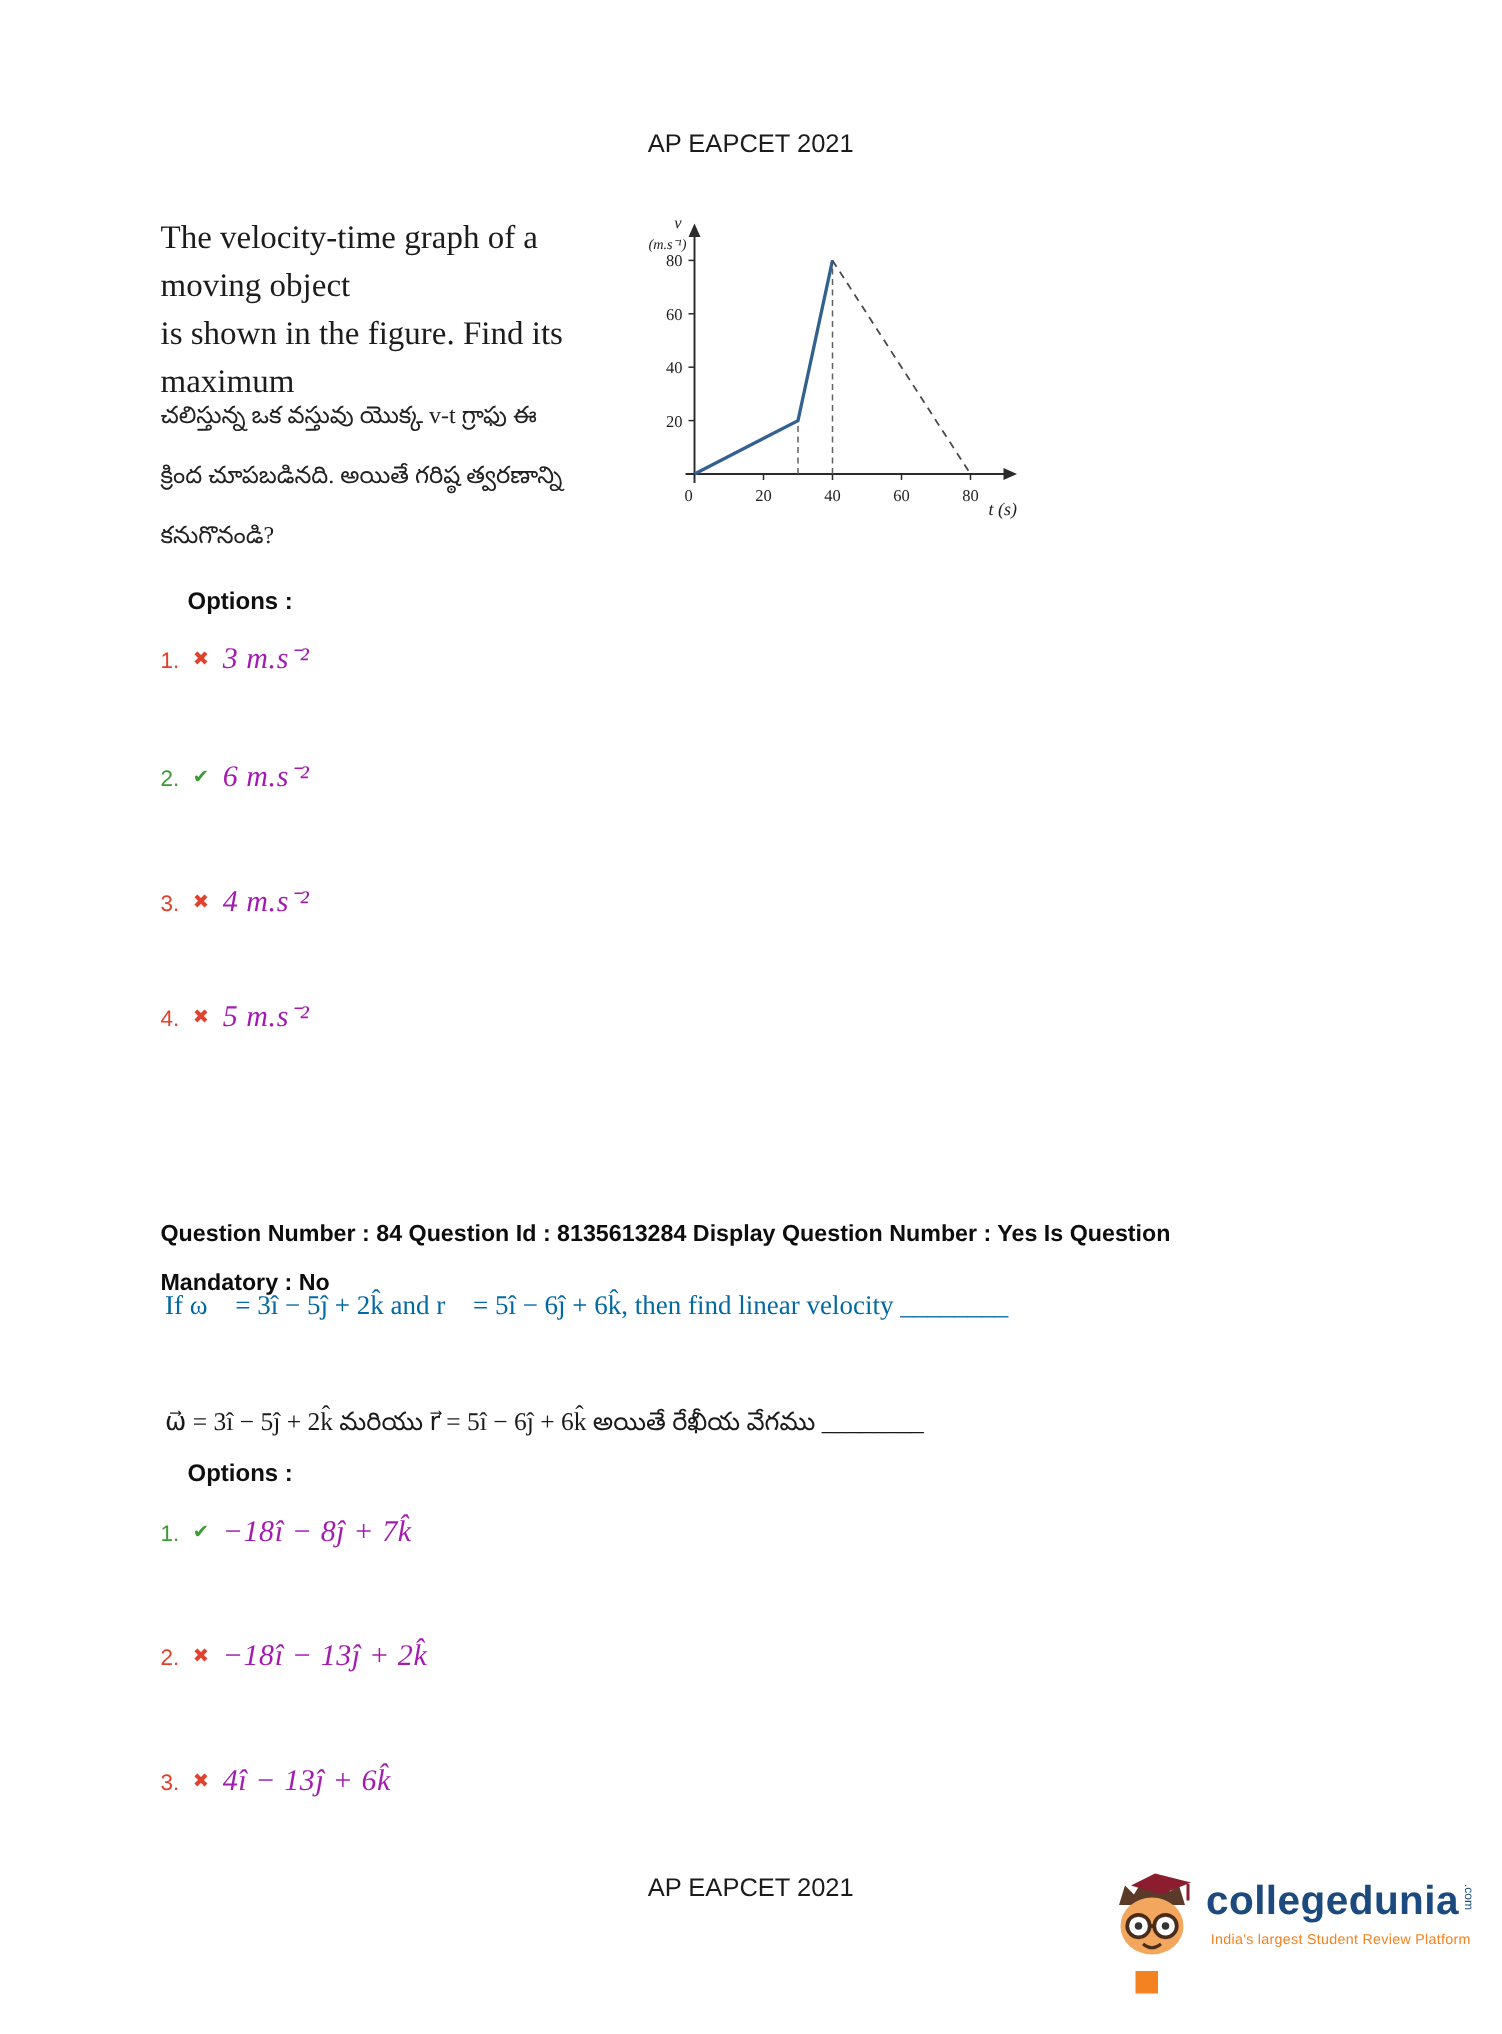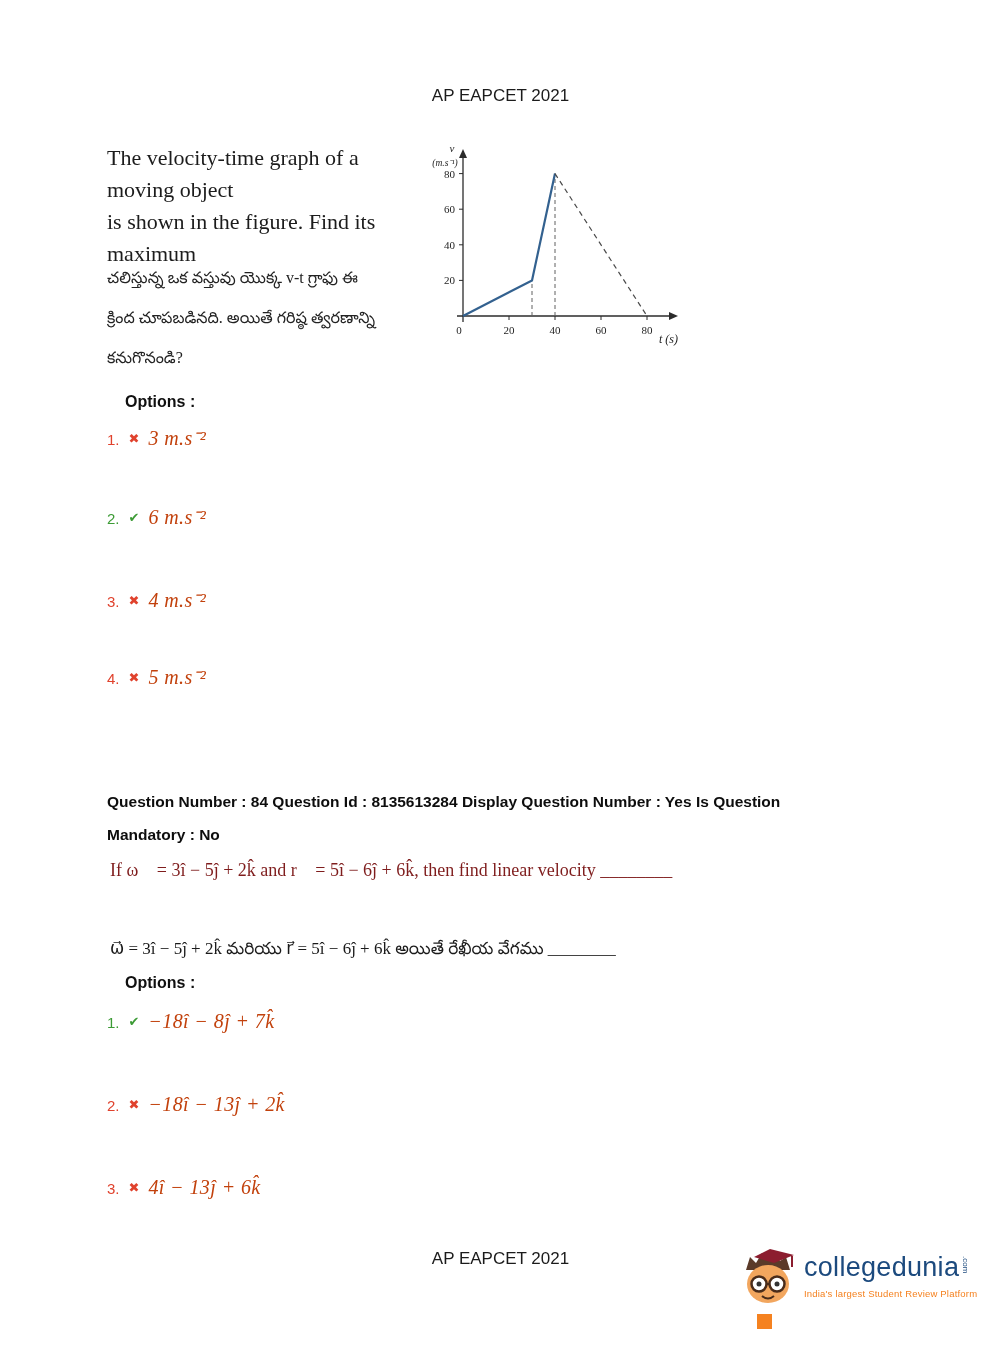--- a/index.html
+++ b/index.html
@@ -19,32 +19,32 @@
   .options-label { position:absolute; left:125px; font-size:16px; font-weight:bold; color:#101010; }
   .ol-1 { top:393px; } .ol-2 { top:974px; }
 
   .opt-row { position:absolute; left:107px; display:flex; align-items:baseline; gap:9px; }
   .q1o1 { top:424px; } .q1o2 { top:503px; } .q1o3 { top:586px; } .q1o4 { top:663px; }
   .q2o1 { top:1010px; } .q2o2 { top:1093px; } .q2o3 { top:1176px; }
   .opt-num  { font-size:15px; }
   .opt-mark { font-size:13px; position:relative; top:-2px; }
   .opt-row.wrong  .opt-num, .opt-row.wrong  .opt-mark { color:#e0422d; }
   .opt-row.correct .opt-num, .opt-row.correct .opt-mark { color:#3c9b35; }
-  .opt-text { font-size:20px; font-style:italic; font-family:"Liberation Serif", serif; color:#c2410c; letter-spacing:.4px; }
+  .opt-text { font-size:20px; font-style:italic; font-family:"Liberation Serif", serif; color:#a21caf; letter-spacing:.4px; }
 
-  .metadata { position:absolute; left:107px; top:785px; width:830px; font-size:15.5px; font-weight:bold; line-height:33px; color:#0d0d0d; }
+  .metadata { position:absolute; left:107px; top:806px; width:830px; font-size:15.5px; font-weight:bold; line-height:33px; color:#0d0d0d; }
 
-  .q2-en { position:absolute; left:110px; top:860px; width:760px; font-size:18px; color:#7f1d1d; font-family:"Liberation Serif", serif; }
+  .q2-en { position:absolute; left:110px; top:860px; width:760px; font-size:18px; color:#0369a1; font-family:"Liberation Serif", serif; }
   .q2-te { position:absolute; left:110px; top:938px; width:760px; font-size:17px; color:#1a1a1a; font-family:"Liberation Serif","DejaVu Sans", serif; }
 
   .brand { position:absolute; left:740px; top:1246px; display:flex; gap:8px; align-items:flex-start; cursor:pointer; }
   .brand-tab { position:absolute; left:17px; top:68px; width:15px; height:15px; background:#f58220; }
   .brand-col { padding-top:8px; }
   .brand-name-row { display:flex; align-items:flex-start; }
-  .brand-name { font-size:27px; font-weight:normal; color:#1c4a7e; letter-spacing:.3px; line-height:1; }
+  .brand-name { font-size:27px; font-weight:bold; color:#1c4a7e; letter-spacing:.3px; line-height:1; }
   .brand-tld  { font-size:8px; color:#1c4a7e; writing-mode:vertical-rl; margin-left:2px; margin-top:2px; }
   .brand-tagline { font-size:9.5px; color:#f58220; margin-top:7px; letter-spacing:.2px;text-align:center; }
 </style>
 </head>
 <body>
 
 <div class="page">
 
   <div class="center-title header-title">AP EAPCET 2021</div>
 

